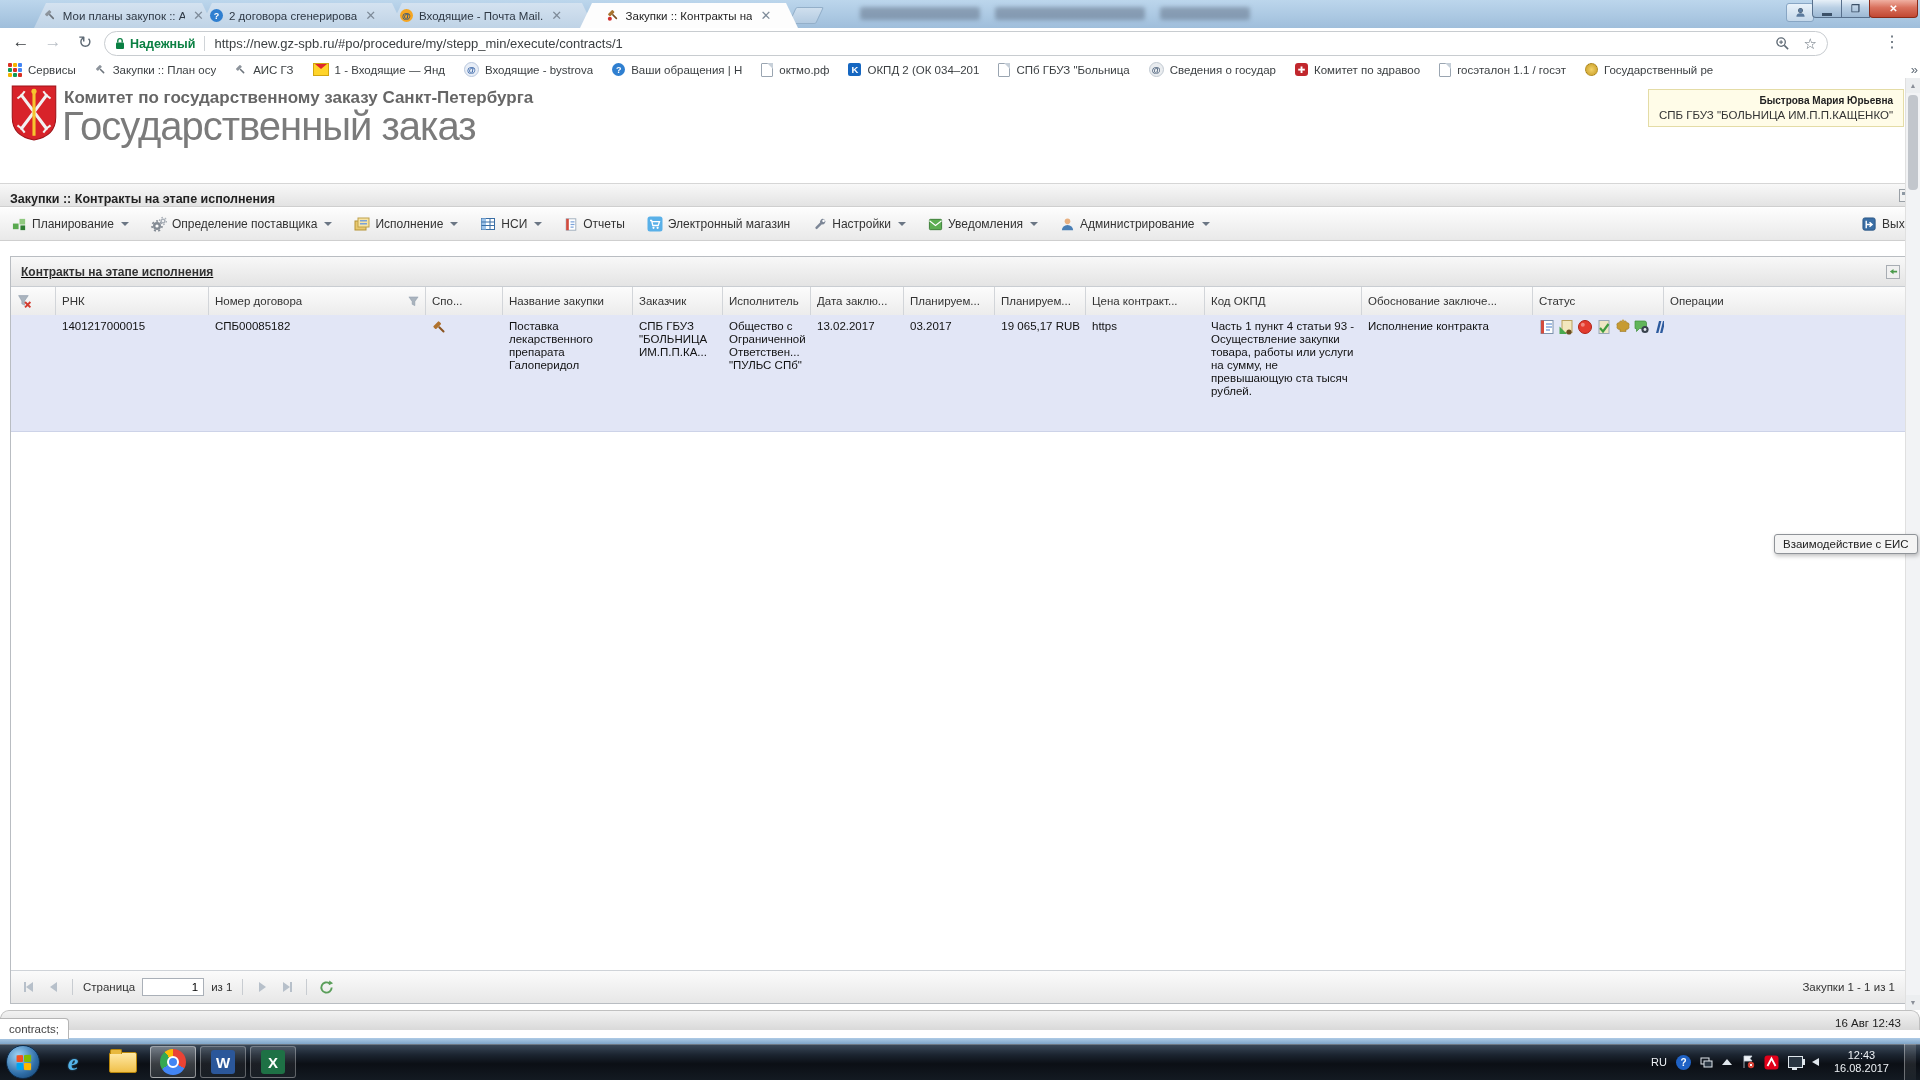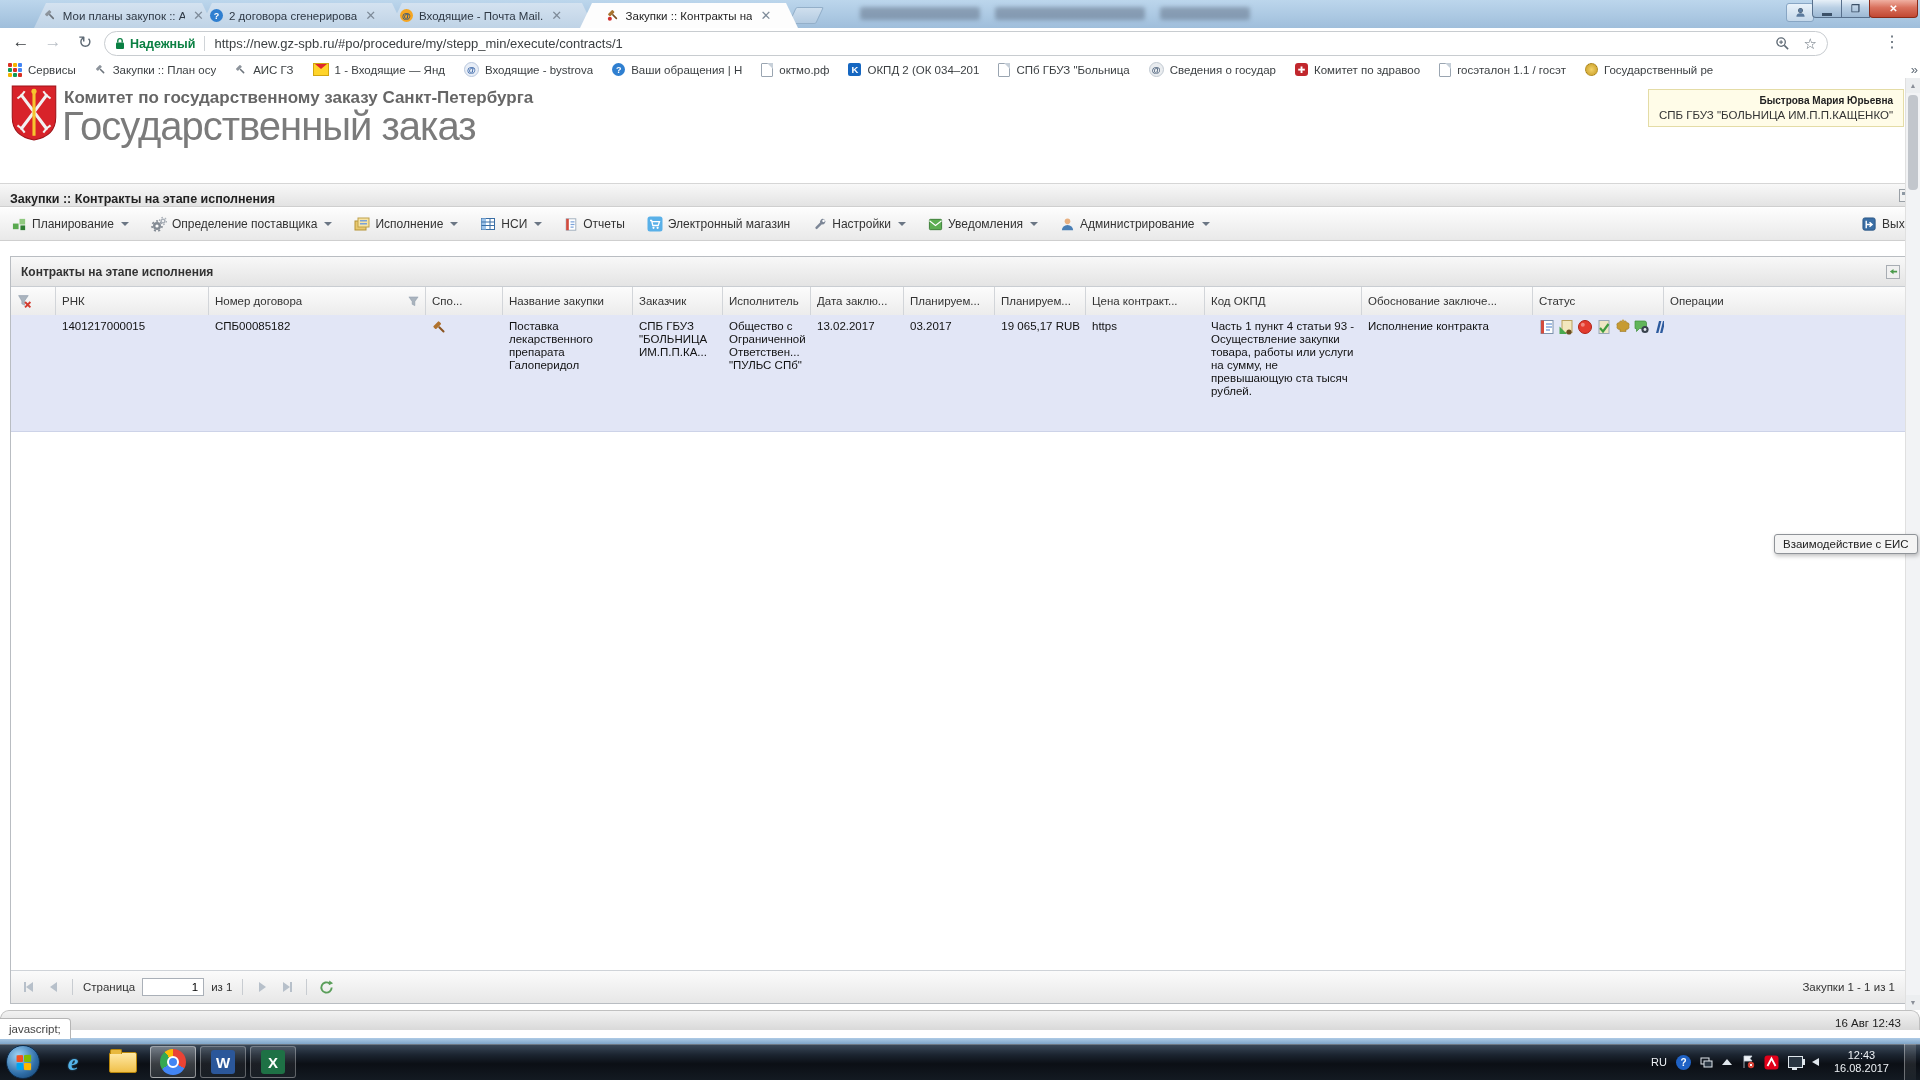--- a/index.html
+++ b/index.html
@@ -102,21 +102,21 @@
   .mi{display:flex;align-items:center;gap:5px;white-space:nowrap;}
   .mi .arr{width:0;height:0;border-left:4px solid transparent;border-right:4px solid transparent;
     border-top:4px solid #6b7684;margin-left:2px;}
   #logout{position:absolute;right:14px;top:0;height:32px;display:flex;align-items:center;gap:5px;}
 
   
   #panel{position:absolute;left:10px;top:178px;width:1898px;height:748px;border:1px solid #b9bdc2;
     box-sizing:border-box;background:#fff;}
   #panel-head{position:absolute;left:0;top:0;right:0;height:30px;
     background:linear-gradient(#f8f8f8,#e4e4e4);border-bottom:1px solid #c9cdd2;
-    display:flex;align-items:center;padding:0 10px;box-sizing:border-box;}
+    display:flex;align-items:center;padding:0 10px;box-sizing:border-box;text-decoration:underline;}
   #panel-head .pt{font-size:12px;font-weight:bold;color:#333;}
   #panel-tool{position:absolute;right:7px;top:8px;width:14px;height:14px;background:#f0f0f0;
     border:1px solid #a8adb3;display:flex;align-items:center;justify-content:center;box-sizing:border-box;}
 
   #colhead,#gridrow{display:grid;position:absolute;left:0;right:0;
     grid-template-columns:45px 153px 217px 77px 130px 90px 88px 93px 91px 91px 119px 157px 171px 131px minmax(0,1fr);}
   #colhead{top:30px;height:28px;background:linear-gradient(#fcfcfc,#ececec);border-bottom:1px solid #c9cdd2;}
   .hc{border-right:1px solid #d2d5d9;display:flex;align-items:center;padding:0 6px;
     font-size:11.5px;color:#333;white-space:nowrap;overflow:hidden;box-sizing:border-box;}
   .hc.right{justify-content:flex-start;}
@@ -639,21 +639,21 @@
               <path d="M11 0.5l4 3-4.5 2z" fill="#5a9e5a"></path>
             </svg>
         </span>
         <span id="paging-summary">Закупки 1 - 1 из 1</span>
       </div>
     </div>
 
     <div id="footerbar">
       <span id="footer-time">16 Авг 12:43</span>
     </div>
-    <div id="js-bubble">javascript;</div>
+    <div id="js-bubble">contracts;</div>
 
     <div id="scrollbar">
       <div id="sb-up">▲</div>
       <div id="sb-thumb"></div>
       <div id="sb-dn">▼</div>
     </div>
   </div>
 
   <div id="frame-bottom"></div>
 

